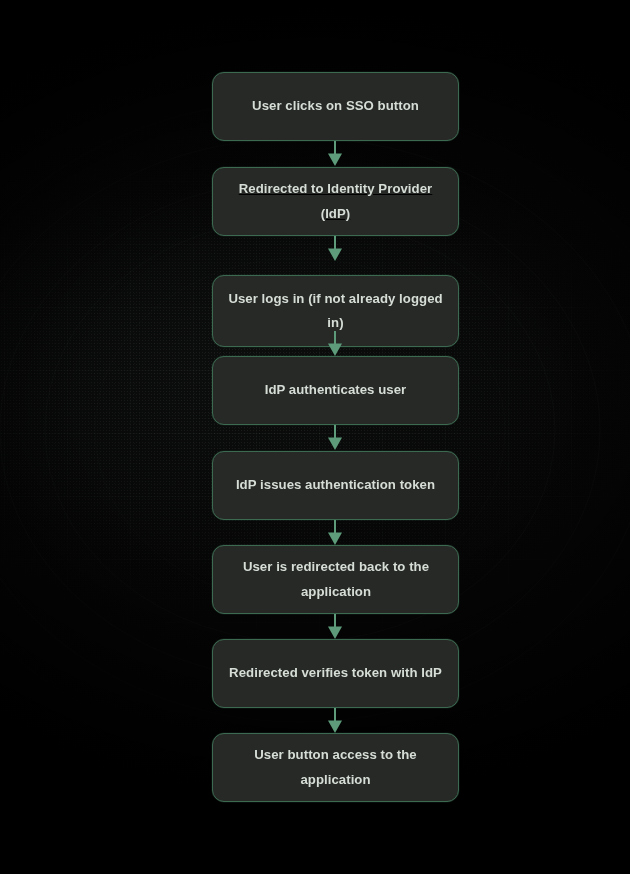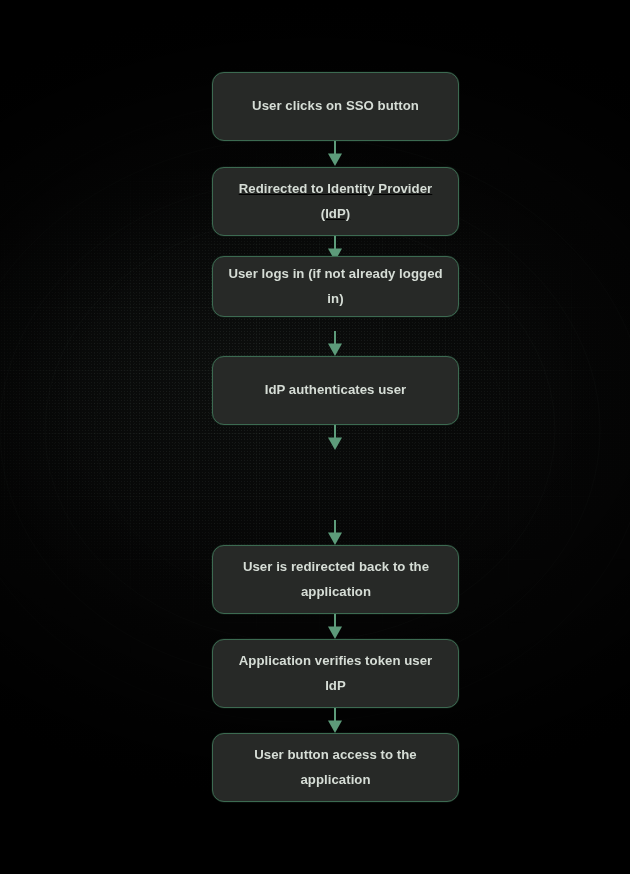--- a/index.html
+++ b/index.html
@@ -155,60 +155,63 @@
     <div class="node" style="top:167px;height:69px;text-decoration:underline;">
       <span class="node-label">Redirected to Identity Provider (IdP)</span>
     </div>
     <div class="edge" style="top:236px;height:26px;">
       <svg width="18" height="26" viewBox="0 0 18 26" xmlns="http://www.w3.org/2000/svg">
         <line x1="9" y1="0" x2="9" y2="14" stroke="#5d9b7a" stroke-width="2"></line>
         <polygon points="9,25 2,12.5 16,12.5" fill="#5d9b7a"></polygon>
       </svg>
     </div>
 
-    <div class="node" style="top:256px;height:61px;">
+    <div class="node" style="top:275px;height:72px;">
       <span class="node-label">User logs in (if not already logged in)</span>
     </div>
     <div class="edge" style="top:331px;height:26px;">
       <svg width="18" height="26" viewBox="0 0 18 26" xmlns="http://www.w3.org/2000/svg">
         <line x1="9" y1="0" x2="9" y2="14" stroke="#5d9b7a" stroke-width="2"></line>
         <polygon points="9,25 2,12.5 16,12.5" fill="#5d9b7a"></polygon>
       </svg>
     </div>
 
     <div class="node" style="top:356px;height:69px;">
       <span class="node-label">IdP authenticates user</span>
     </div>
     <div class="edge" style="top:425px;height:26px;">
       <svg width="18" height="26" viewBox="0 0 18 26" xmlns="http://www.w3.org/2000/svg">
         <line x1="9" y1="0" x2="9" y2="14" stroke="#5d9b7a" stroke-width="2"></line>
         <polygon points="9,25 2,12.5 16,12.5" fill="#5d9b7a"></polygon>
       </svg>
     </div>
 
+    <div class="node" style="top:451px;height:69px;">
+      <span class="node-label">IdP issues authentication token</span>
+    </div>
     <div class="edge" style="top:520px;height:26px;">
       <svg width="18" height="26" viewBox="0 0 18 26" xmlns="http://www.w3.org/2000/svg">
         <line x1="9" y1="0" x2="9" y2="14" stroke="#5d9b7a" stroke-width="2"></line>
         <polygon points="9,25 2,12.5 16,12.5" fill="#5d9b7a"></polygon>
       </svg>
     </div>
 
     <div class="node" style="top:545px;height:69px;padding-left:15px;">
       <span class="node-label">User is redirected back to the
 application</span>
     </div>
     <div class="edge" style="top:614px;height:26px;">
       <svg width="18" height="26" viewBox="0 0 18 26" xmlns="http://www.w3.org/2000/svg">
         <line x1="9" y1="0" x2="9" y2="14" stroke="#5d9b7a" stroke-width="2"></line>
         <polygon points="9,25 2,12.5 16,12.5" fill="#5d9b7a"></polygon>
       </svg>
     </div>
 
     <div class="node" style="top:639px;height:69px;">
-      <span class="node-label">Application verifies token user IdP</span>
+      <span class="node-label">Redirected verifies token with IdP</span>
     </div>
     <div class="edge" style="top:708px;height:26px;">
       <svg width="18" height="26" viewBox="0 0 18 26" xmlns="http://www.w3.org/2000/svg">
         <line x1="9" y1="0" x2="9" y2="14" stroke="#5d9b7a" stroke-width="2"></line>
         <polygon points="9,25 2,12.5 16,12.5" fill="#5d9b7a"></polygon>
       </svg>
     </div>
 
     <div class="node" style="top:733px;height:69px;">
       <span class="node-label">User button access to the application</span>

